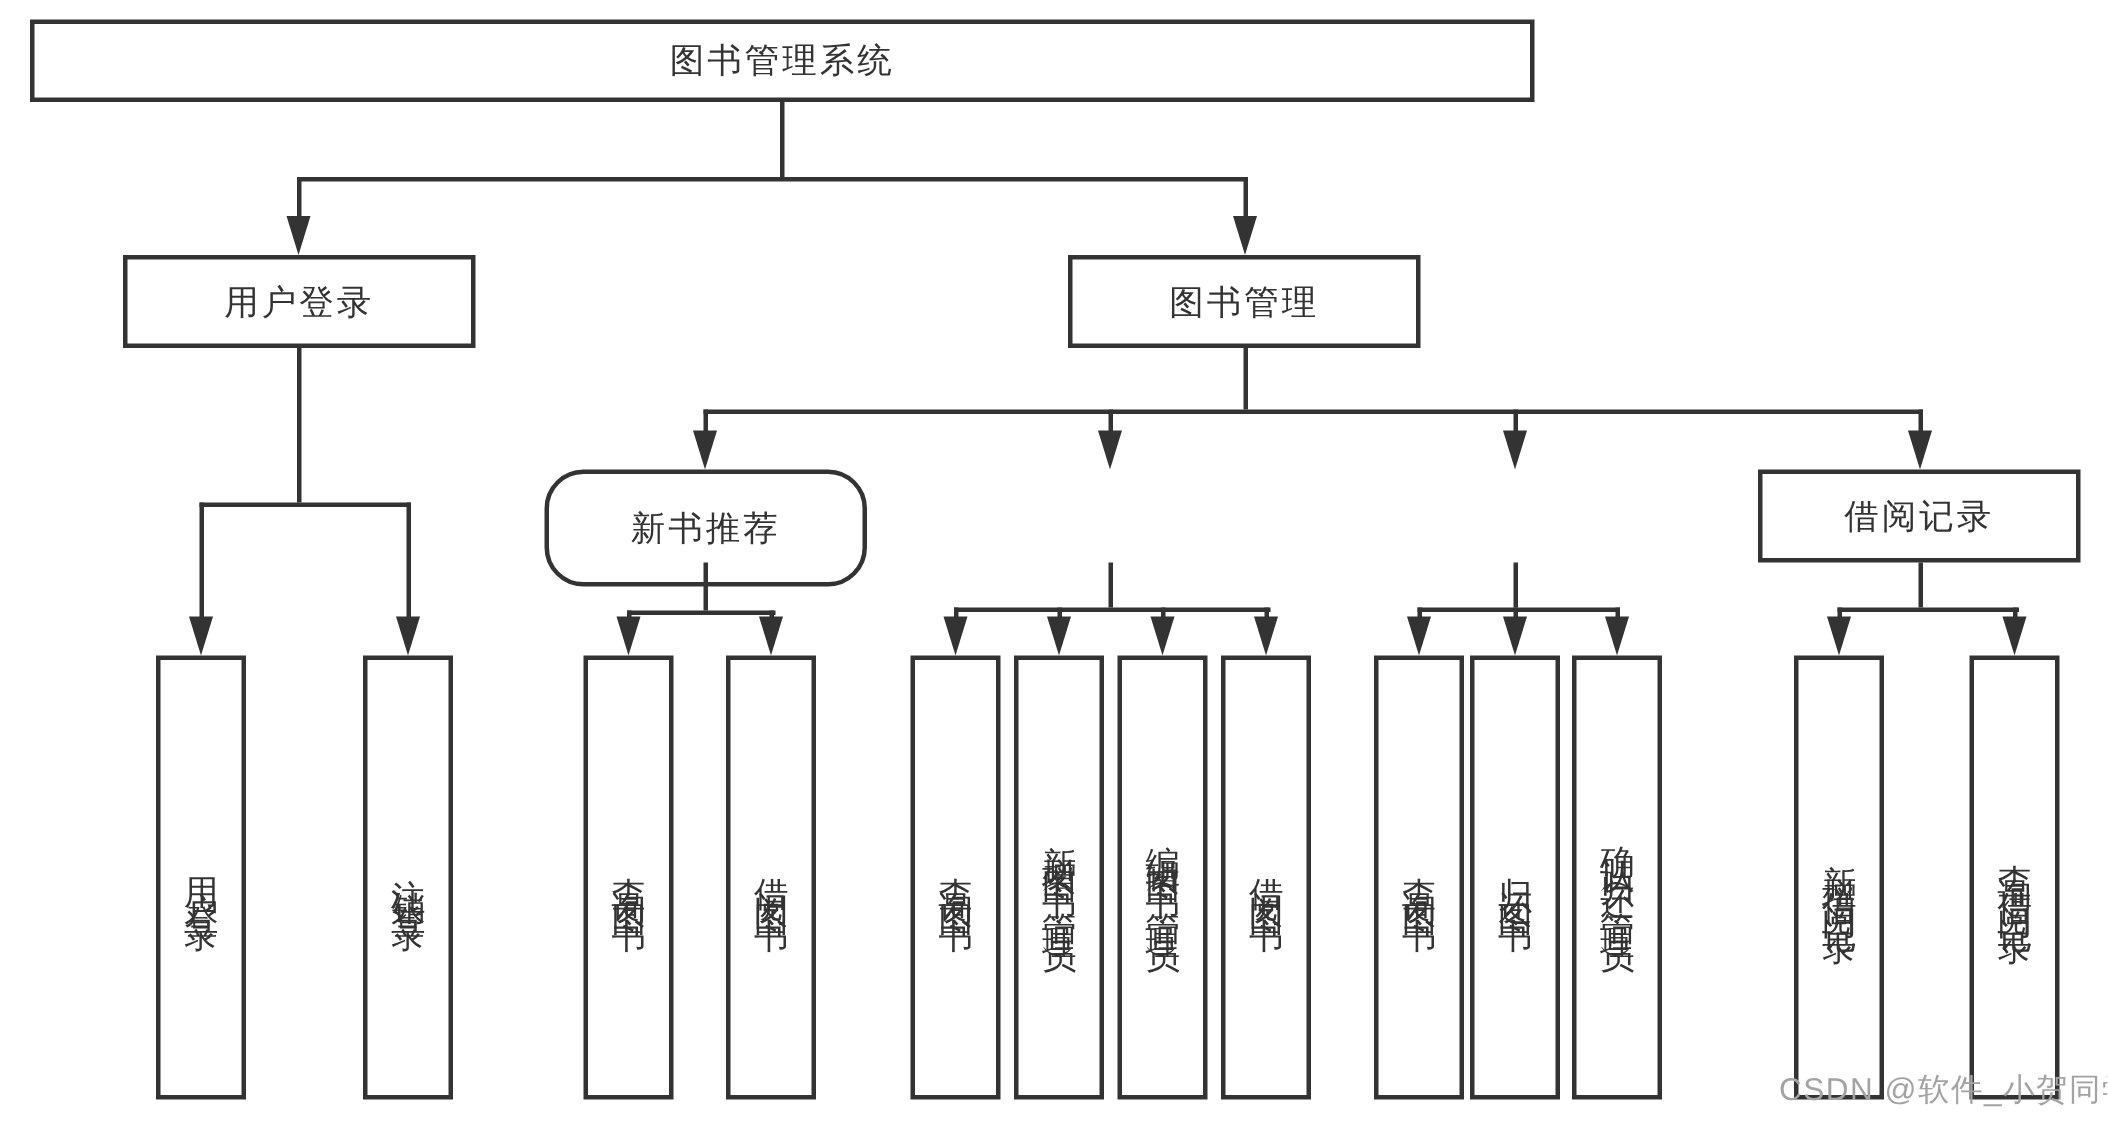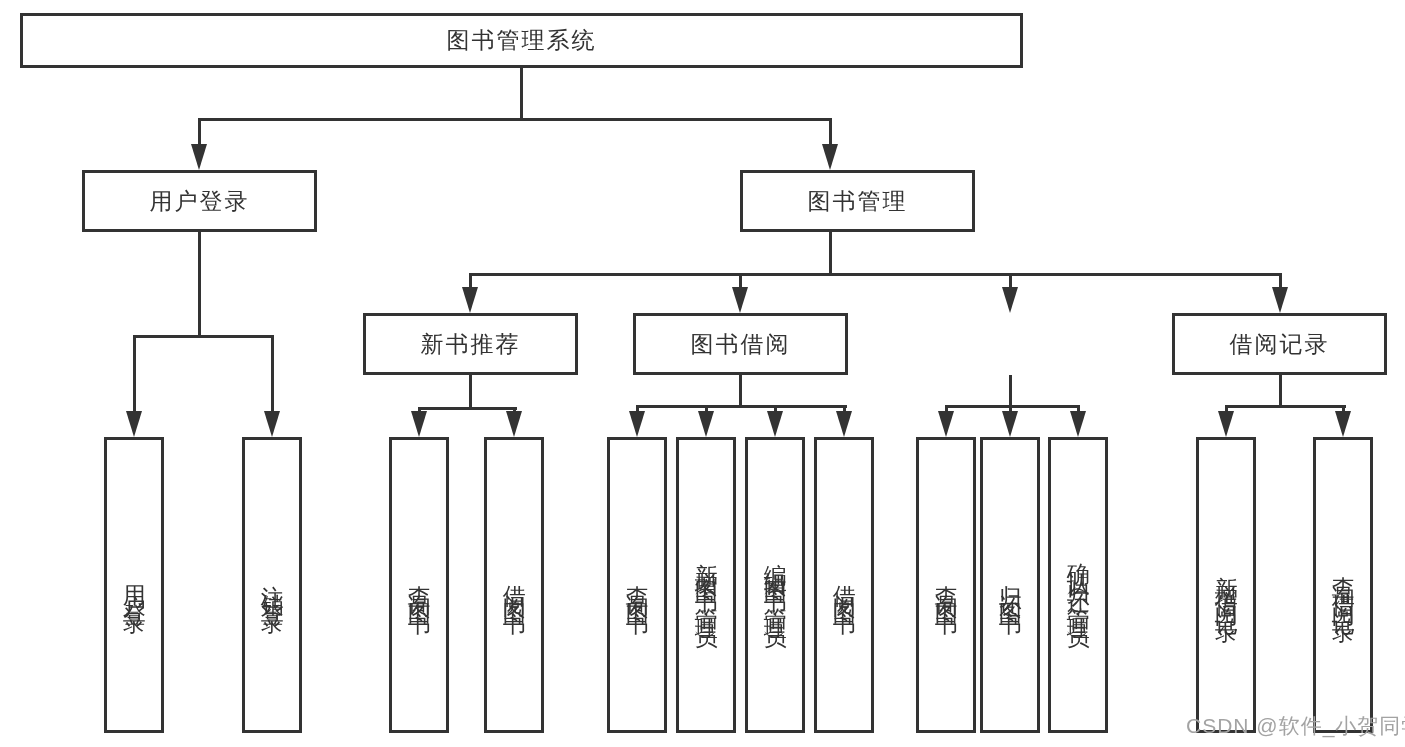--- a/index.html
+++ b/index.html
@@ -54,25 +54,24 @@
 </style>
 </head>
 <body>
 
 <div class="canvas">
 
   <div class="box" style="left:20px; top:13px; width:1003px; height:55px;">图书管理系统</div>
 
   <div class="box" style="left:82px; top:170px; width:235px; height:62px;">用户登录</div>
 
-  <div class="box" style="left:712px; top:170px; width:235px; height:62px;margin-left:28px;">图书管理</div>
+  <div class="box" style="left:712px; top:170px; width:235px; height:62px;">图书管理</div>
 
-  <div class="box" style="left:363px; top:313px; width:215px; height:62px;">新书推荐</div>
+  <div class="box" style="left:363px; top:313px; width:215px; height:78px;border-radius:26px;">新书推荐</div>
 
-  <div class="box" style="left:633px; top:313px; width:215px; height:62px;">图书借阅</div>
 
 
   <div class="box" style="left:1172px; top:313px; width:215px; height:62px;">借阅记录</div>
 
   <div class="box vbox" style="left:104px; top:437px; width:60px; height:296px;">用户登录</div>
 
   <div class="box vbox" style="left:242px; top:437px; width:60px; height:296px;">注销登录</div>
 
   <div class="box vbox" style="left:389px; top:437px; width:60px; height:296px;">查询图书</div>
 

